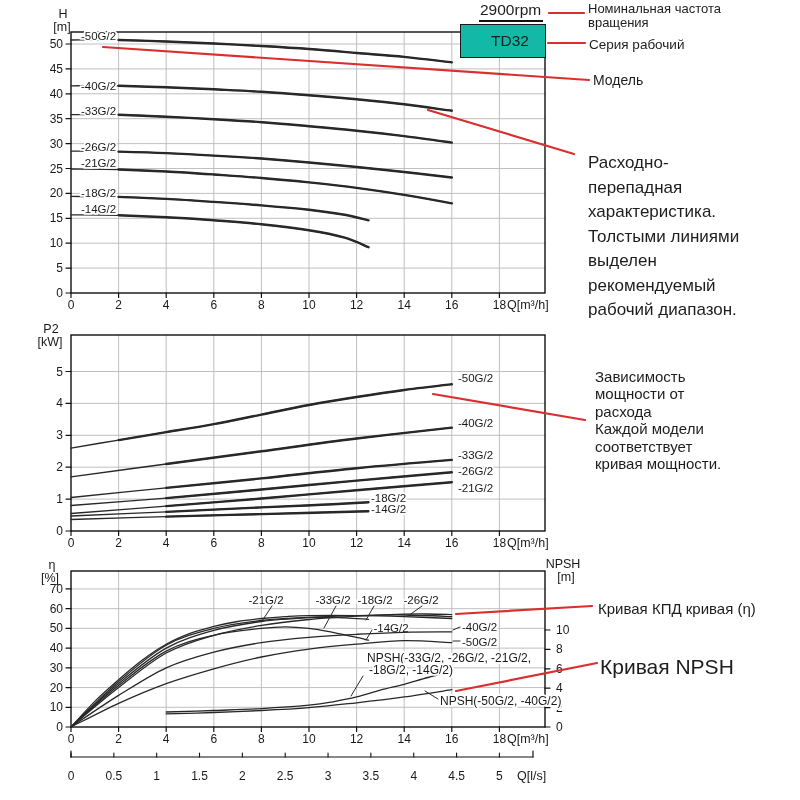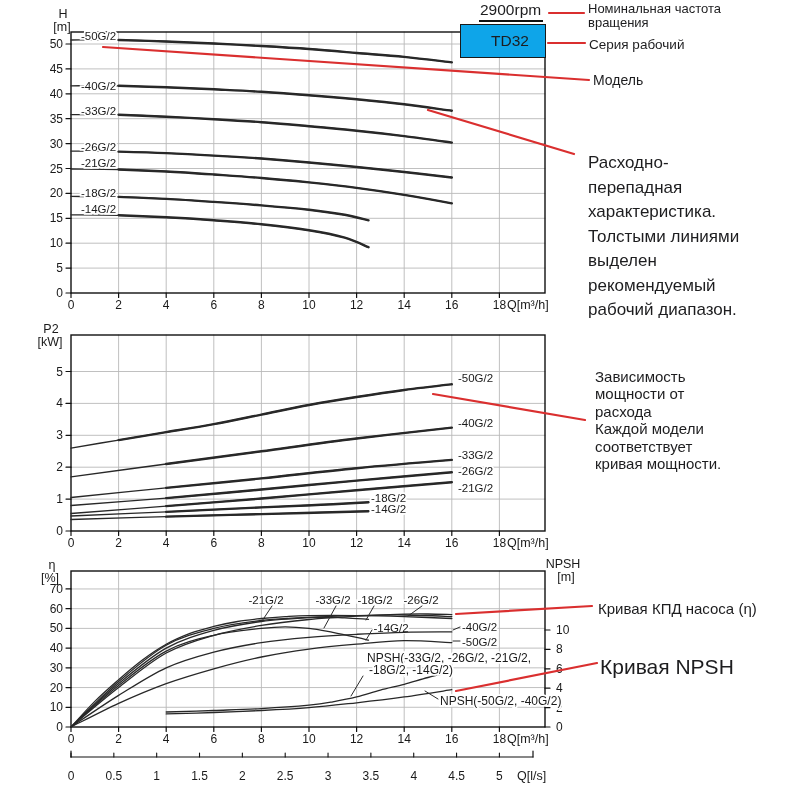--- a/index.html
+++ b/index.html
@@ -1,21 +1,21 @@
 <!DOCTYPE html>
 <html><head>
 <meta charset="utf-8">
 <style>
   html,body{margin:0;padding:0;background:#fff;}
   .page{position:relative;width:800px;height:800px;background:#fff;overflow:hidden;
         font-family:"Liberation Sans",sans-serif;color:#1d1d1f;}
   #canvas{position:absolute;left:0;top:0;}
   .abs{position:absolute;white-space:pre-line;}
   .rpm{left:479px;top:1px;font-size:15.5px;border-bottom:2px solid #111;padding:0 2px 1px 1px;}
-  .tdbox{left:460px;top:24px;width:86px;height:34px;border:1.6px solid #1a1a1a;background:#0ea5e9;
+  .tdbox{left:460px;top:24px;width:86px;height:34px;border:1.6px solid #1a1a1a;background:#14b8a6;
          display:flex;align-items:center;justify-content:center;padding-left:14px;box-sizing:border-box;
          font-size:15.5px;}
   .a-nominal{left:588px;top:2px;font-size:13px;line-height:13.5px;}
   .a-series{left:589px;top:37px;font-size:13.5px;}
   .a-model{left:593px;top:72px;font-size:14px;}
   .a-flowhead{left:588px;top:107px;font-size:17px;line-height:24.5px;margin-top:44px;}
   .a-power{left:595px;top:368px;font-size:15px;line-height:17.4px;}
   .a-eff{left:598px;top:600px;font-size:15px;}
   .a-npsh{left:600px;top:655px;font-size:21px;}
 </style>
@@ -333,15 +333,15 @@
 Толстыми линиями
 выделен
 рекомендуемый
 рабочий диапазон.</div>
   <div class="abs a-power">Зависимость
 мощности от
 расхода
 Каждой модели
 соответствует
 кривая мощности.</div>
-  <div class="abs a-eff">Кривая КПД насоса (η)</div>
+  <div class="abs a-eff">Кривая КПД кривая (η)</div>
   <div class="abs a-npsh">Кривая NPSH</div>
 </div>
 
 </body></html>

